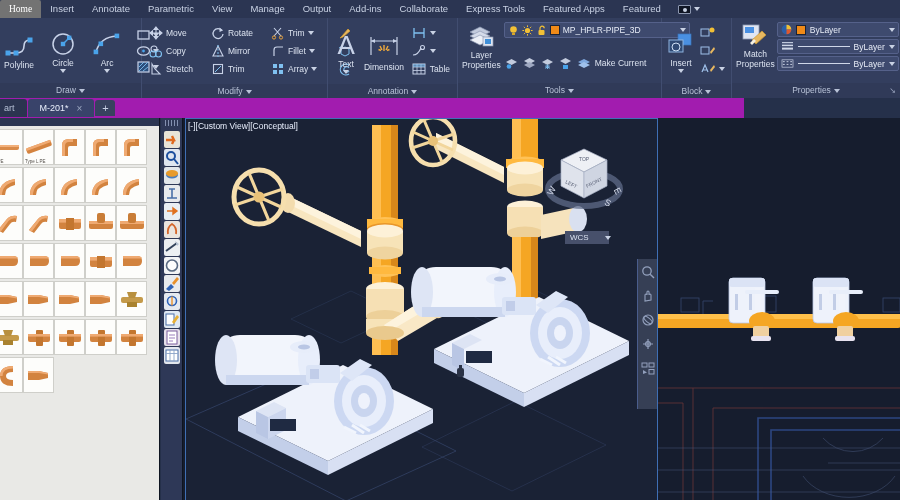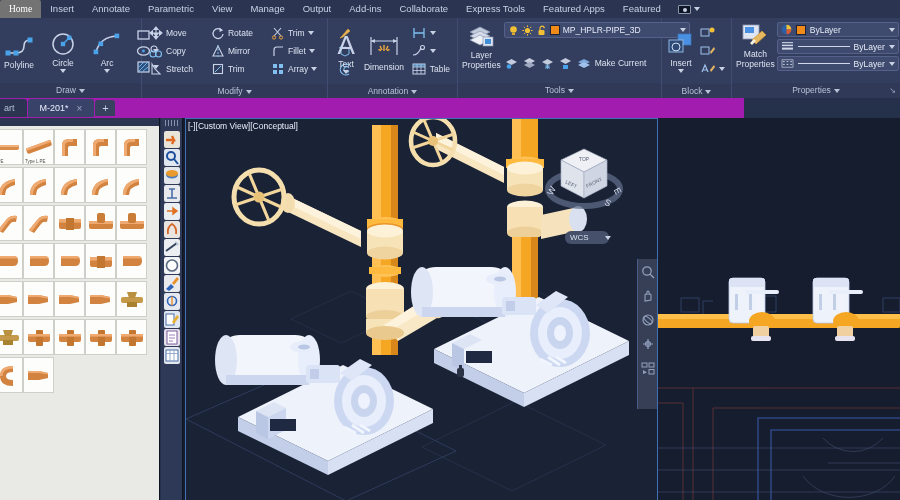--- a/index.html
+++ b/index.html
@@ -95,21 +95,21 @@
     background:#161d2e; overflow:hidden; }
   .viewport { position:absolute; left:2px; top:0px; width:473px; height:436px;
     border:1px solid #3f6fb5; background:#1a2235; overflow:hidden; }
   .vplabel { position:absolute; left:2px; top:2px; font-size:8.5px; color:#e8eefc;
     white-space:nowrap; z-index:9; }
   .vp-corner { position:absolute; left:0; top:0; width:100px; height:18px;
     background:linear-gradient(100deg,#e08b20 0%, #c9761b 40%, transparent 72%); }
 
   .viewcube-wrap { position:absolute; right:32px; top:24px; width:82px; height:80px; }
   .wcsbox { position:absolute; right:48px; top:112px; width:44px; height:13px;
-    background:#47506b; border-radius:6px; color:#dbe2f0; font-size:8px;
+    background:#47506b; border-radius:0; color:#dbe2f0; font-size:8px;
     display:flex; align-items:center; padding-left:5px; gap:16px; }
 
   .navbar { position:absolute; right:0px; top:140px; width:20px; height:150px;
     background:rgba(120,132,160,.30); border-left:1px solid #4a5d8c;
     display:flex; flex-direction:column; align-items:center; padding-top:6px; gap:10px; }
 </style>
 </head>
 <body>
 
 <div id="app">

